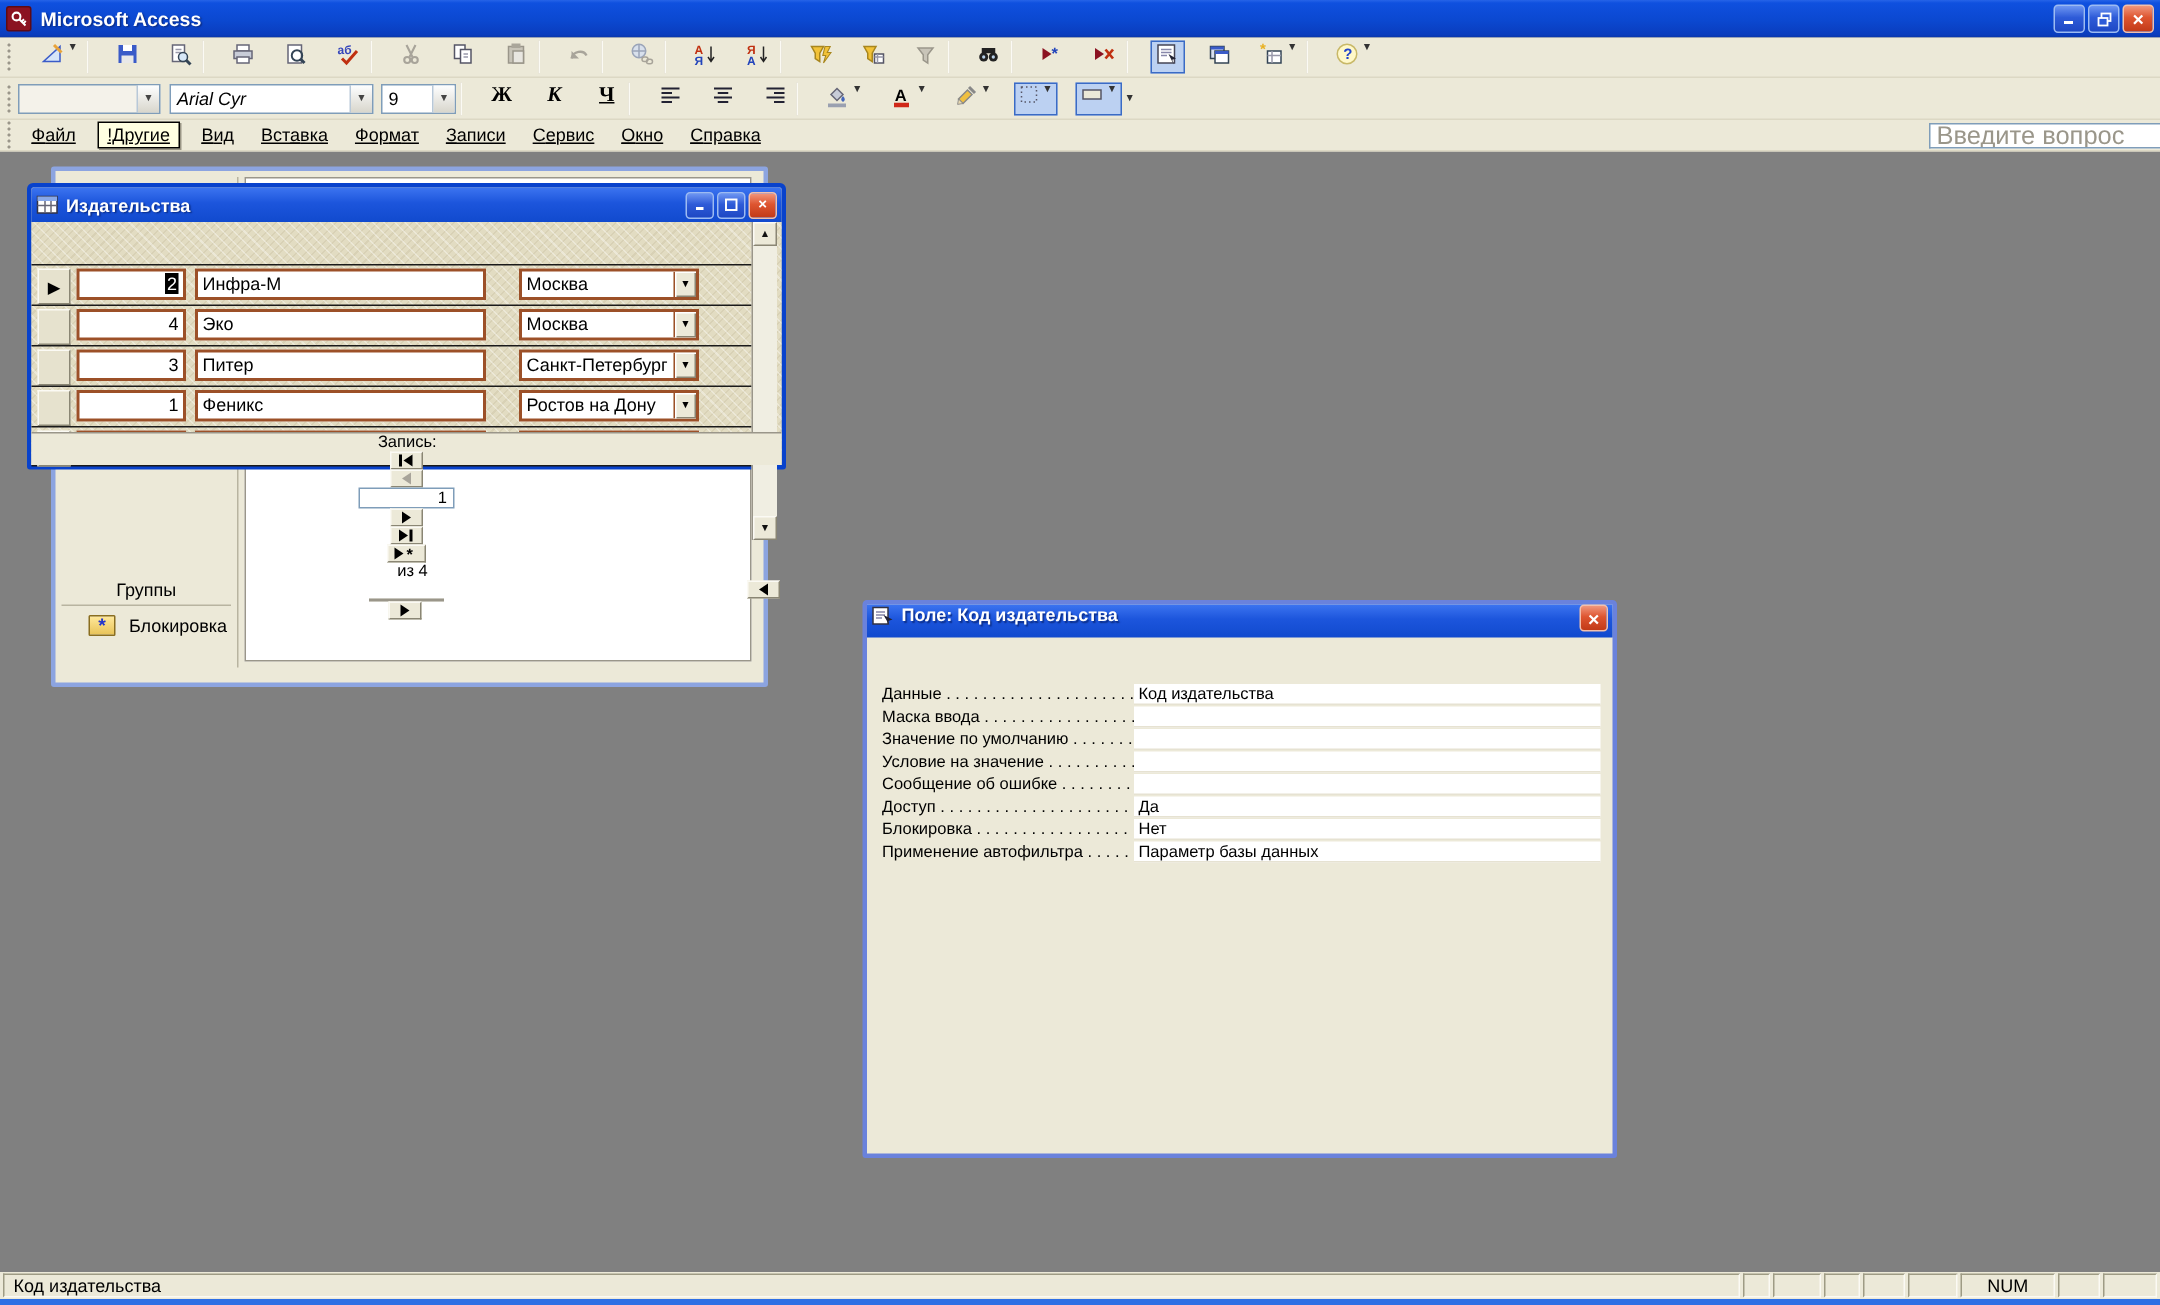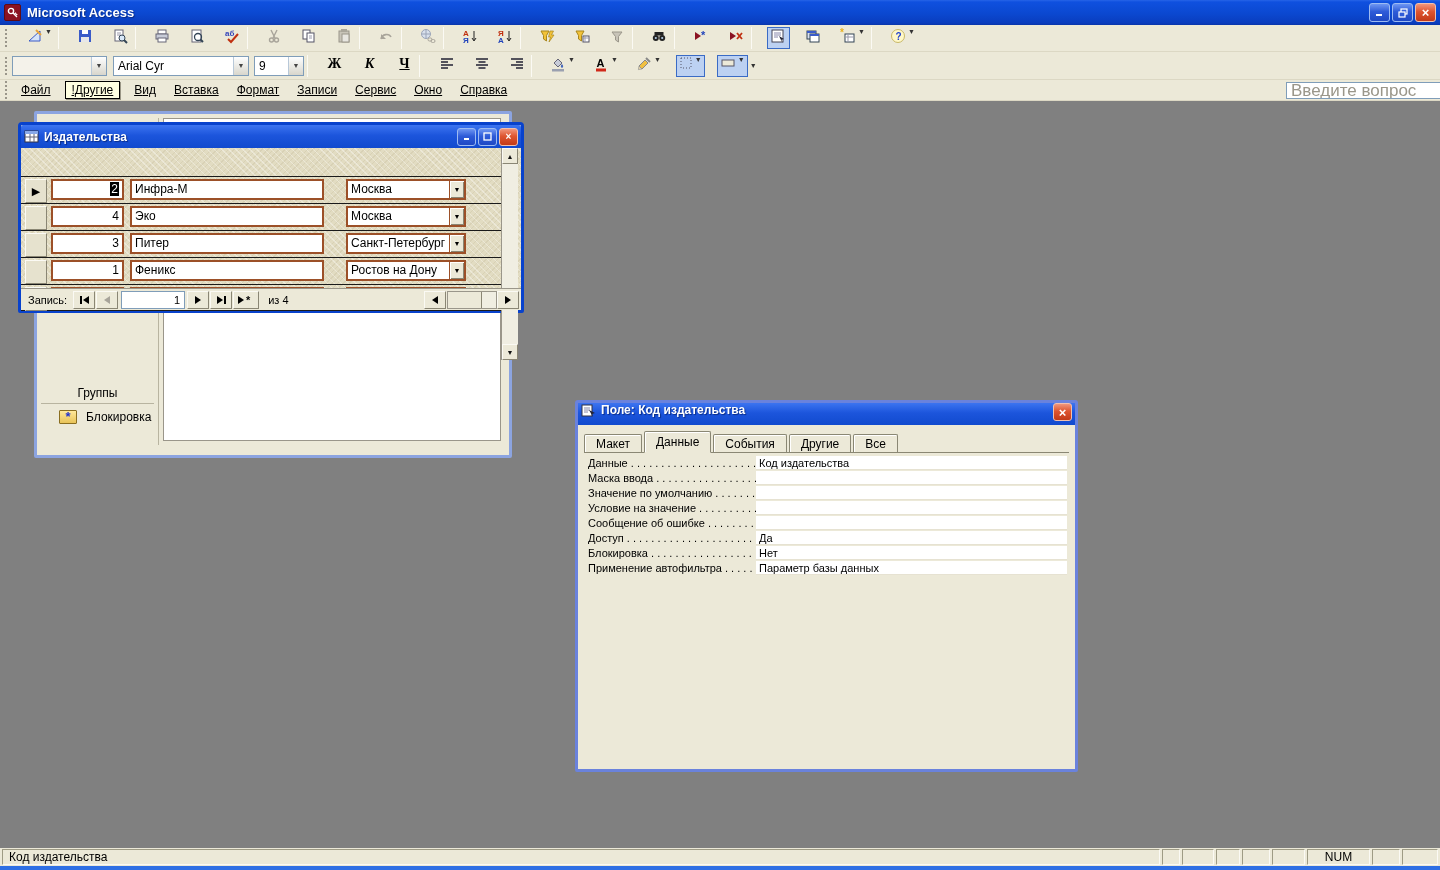--- a/index.html
+++ b/index.html
@@ -95,21 +95,21 @@
   .citybtn { position:absolute; right:0; top:0; bottom:0; width:15px; background:#ECE9D8;
     border-left:1px solid #9C5028; display:flex; align-items:center; justify-content:center; font-size:7px;
     box-shadow:inset 1px 1px 0 #fff, inset -1px -1px 0 #8A8674; }
   .selval { background:#000; color:#fff; padding:0 1px; }
   .vscroll { position:absolute; right:3px; top:0; width:17px; height:212px; background:#F0EEE2;
     border-left:1px solid #9A968A; }
   .sbtn { position:absolute; left:0; width:16px; height:16px; background:#ECE9D8; border:1px solid;
     border-color:#FBFAF4 #8A8674 #8A8674 #FBFAF4; display:flex; align-items:center; justify-content:center;
     font-size:7px; color:#111; }
   .ds-nav { position:absolute; left:0; right:0; bottom:0; height:22px; background:#ECE9D8;
-    border-top:1px solid #9A968A; display:flex; align-items:center; font-size:11px; }
+    border-top:1px solid #9A968A; display:flex; align-items:center; font-size:11px;flex-direction:column; }
   .navbtn { width:22px; height:18px; background:#ECE9D8; border:1px solid;
     border-color:#FBFAF4 #8A8674 #8A8674 #FBFAF4; display:flex; align-items:center; justify-content:center;
     font-size:10px; margin-right:1px; }
   .navbtn.dis { color:#A8A49A; }
   .navbox { width:64px; height:18px; background:#fff; border:1px solid #7F9DB9; font-size:11px;
     text-align:right; padding:0 4px; margin:0 2px; font-family:inherit; }
 
   
   .propwin { left:575px; top:400px; width:503px; height:372px; background:#ECE9D8;
     border:3px solid #6A82DC; border-radius:3px 3px 2px 2px; z-index:3; }
@@ -339,21 +339,21 @@
         <span class="dda">▼</span>
       </span>
   </div>
 
   <div class="abs tb tb2">
     <span class="grip"></span>
     <span class="combo" style="width:95px; background:#F4F2EA; color:#9A968A;">
         <span class="ca">▼</span>
       </span>
     <span style="width:6px"></span>
-    <span class="combo" style="width:136px;">
+    <span class="combo" style="width:136px;font-style:italic;">
         <span>Arial Cyr</span>
         <span class="ca">▼</span>
       </span>
     <span style="width:5px"></span>
     <span class="combo" style="width:50px;">
         <span>9</span>
         <span class="ca">▼</span>
       </span>
     <span class="tsep"></span>
     <span class="tbtn">
@@ -571,27 +571,20 @@
       <span>
         <svg width="15" height="14" viewBox="0 0 15 14">
             <rect x="1" y="2" width="10" height="11" fill="#fff" stroke="#334"></rect>
             <path d="M3 5 H9 M3 7 H9 M3 9 H7" stroke="#88A"></path>
             <path d="M8 7 L14 10 L11 11 L12 14 Z" fill="#223"></path>
           </svg>
       </span>
       <span class="t">Поле: Код издательства</span>
       <span class="wbtn close">×</span>
     </div>
-    <div class="ptabs">
-      <span class="ptab">Макет</span>
-      <span class="ptab active">Данные</span>
-      <span class="ptab">События</span>
-      <span class="ptab">Другие</span>
-      <span class="ptab">Все</span>
-    </div>
     <div class="prow" style="top:52px">
       <span class="plabel">Данные . . . . . . . . . . . . . . . . . . . . . . .</span>
       <span class="pval">Код издательства</span>
     </div>
     <div class="prow" style="top:67px">
       <span class="plabel">Маска ввода . . . . . . . . . . . . . . . . . . . .</span>
       <span class="pval"></span>
     </div>
     <div class="prow" style="top:82px">
       <span class="plabel">Значение по умолчанию . . . . . . . . . . .</span>

